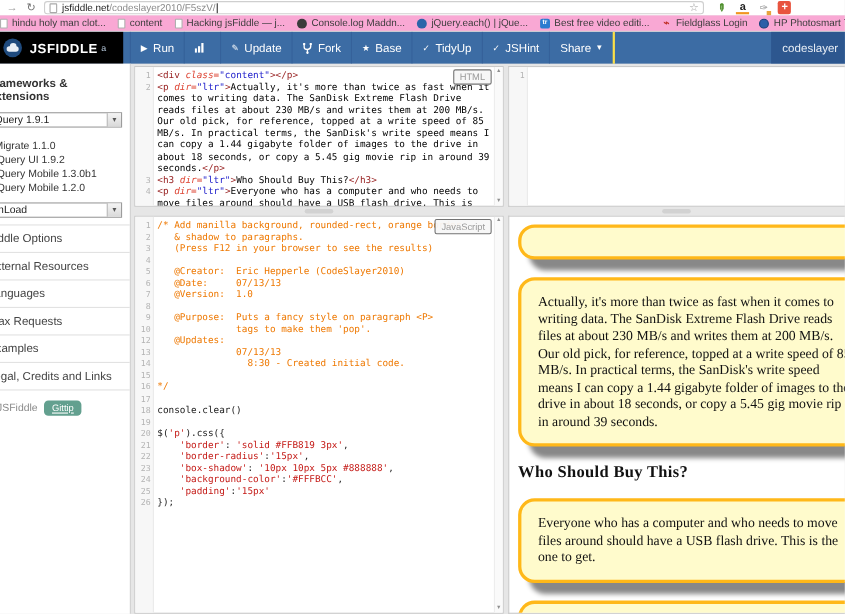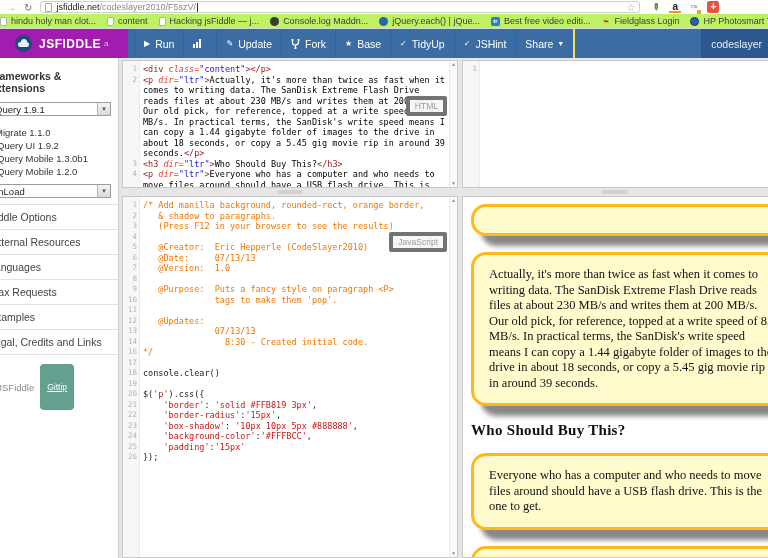--- a/index.html
+++ b/index.html
@@ -19,36 +19,36 @@
   .caret-blink { display:inline-block; width:1px; height:9px; background:#333; margin-left:1px; }
   .omni-star { margin-left:auto; color:#9f9f9f; font-size:10px; }
   .chrome-icons { display:flex; align-items:center; gap:7px; margin-left:10px; }
   .ci { width:12px; height:12px; display:flex; align-items:center; justify-content:center; font-size:9px; }
   .ci-pen { color:#4e8f2c; font-weight:bold; transform:rotate(45deg); }
   .ci-amazon { color:#222; font-weight:bold; font-size:10px; border-bottom:2px solid #f19521; line-height:9px; }
   .ci-dropper { color:#8a8a8a; position:relative; }
   .ci-dropper i { position:absolute; right:-1px; bottom:-1px; width:4px; height:4px; background:#e8a33d; }
   .ci-plus { background:#e8543f; color:#fff; border-radius:2px; font-weight:bold; font-size:10px; line-height:12px; }
 
-  .bookmarks-row { position:absolute; left:0; top:14px; width:768px; height:15px; background:#bef264;
+  .bookmarks-row { position:absolute; left:0; top:14px; width:768px; height:15px; background:#f9a8d4;
                    border-bottom:1px solid #d9d9d9; display:flex; align-items:center; overflow:hidden; }
   .bm { display:flex; align-items:center; margin-left:11px; font-size:9px; color:#3c3c3c; white-space:nowrap; flex:none; }
   .bm:first-child { margin-left:0; }
   .fav { width:9px; height:9px; margin-right:4px; flex:none; display:flex; align-items:center; justify-content:center;
          font-size:6px; color:#fff; }
   .fav-page { width:7px; height:9px; border:1px solid #b0b0b0; background:#fff; border-radius:1px; }
   .fav-console { background:#3b3b3b; border-radius:50%; }
   .fav-jquery { background:#2c64a9; border-radius:50%; color:#cfe2f5; font-weight:bold; }
   .fav-tr { background:#2b7cd0; border-radius:2px; font-weight:bold; }
   .fav-fieldglass { color:#c03028; font-size:9px; font-weight:bold; }
   .fav-hp { background:#2b5fa8; border-radius:50%; border:1px solid #163f77; }
 
   
   .navbar { position:absolute; left:0; top:29px; width:768px; height:29px; background:#3c6ca4; display:flex; align-items:stretch; }
-  .nav-logo { width:128px; background:#a21caf; display:flex; align-items:center; padding-left:15px; flex:none; }
+  .nav-logo { width:112px; background:#000000; display:flex; align-items:center; padding-left:3px; flex:none; }
   .logo-circle { width:17px; height:17px; border-radius:50%; background:#1f4a7d; position:relative; margin-right:7px; flex:none; }
   .logo-circle::after { content:""; position:absolute; left:3px; top:7px; width:11px; height:5px; background:#e9eef5; border-radius:5px; }
   .logo-circle::before { content:""; position:absolute; left:6px; top:4px; width:6px; height:6px; background:#e9eef5; border-radius:50%; }
   .logo-text { color:#fff; font-size:12px; font-weight:bold; letter-spacing:0.5px; }
   .logo-alpha { color:#b9cbde; font-size:8px; margin-left:3px; }
   .nav-buttons { display:flex; align-items:stretch; margin-left:6px; }
   .nav-btn { display:flex; align-items:center; padding:0 9px; color:#fff; font-size:10.5px;
              border-left:1px solid #35619a; cursor:pointer; }
   .nav-btn:last-child { border-right:2px solid #fde047; }
   .nav-btn .nb-ico { margin-right:5px; font-size:8px; display:flex; align-items:center; }
@@ -67,21 +67,21 @@
   .sb-select { margin:0 8px 6px 8px; height:14px; border:1px solid #9c9c9c; background:#fff; display:flex;
                align-items:center; font-size:9.5px; color:#222; padding-left:3px; position:relative; }
   .sb-select .sel-btn { position:absolute; right:0; top:0; width:13px; height:12px;
                         background:linear-gradient(#f4f4f4,#d9d9d9); border-left:1px solid #b5b5b5;
                         display:flex; align-items:center; justify-content:center; font-size:7px; color:#555; }
   .sb-libs { padding:4px 0 6px 14px; }
   .sb-lib { font-size:9.5px; color:#333; line-height:13px; cursor:pointer; }
   .sb-section { border-top:1px solid #e2e2e2; padding:6px 6px 6px 8px; font-size:10.5px; color:#444; cursor:pointer; }
   .sb-footer { border-top:1px solid #e2e2e2; padding:9px 6px 9px 8px; display:flex; align-items:center; }
   .sb-footer-text { font-size:9.5px; color:#8a8a8a; margin-right:6px; }
-  .gittip-badge { background:#63a08f; color:#fff; font-size:8.5px; padding:18px 7px; border-radius:4px;text-decoration:underline; }
+  .gittip-badge { background:#63a08f; color:#fff; font-size:8.5px; padding:2px 7px; border-radius:4px;text-decoration:underline; }
 
   
   .panel { position:absolute; background:#fff; border:1px solid #c9c9c9; overflow:hidden; }
   .panel-html { left:122px; top:2px; width:336px; height:128px; }
   .panel-js   { left:122px; top:138px; width:336px; height:362px; }
   .panel-css  { left:462px; top:2px; width:306px; height:128px; border-right:none; }
   .panel-result { left:462px; top:138px; width:306px; height:362px; border-right:none; background:#fff; }
 
   .gutter { position:absolute; left:0; top:0; bottom:0; width:17px; background:#f7f7f7; border-right:1px solid #ebebeb; }
   .code-area { position:absolute; left:0; top:0; right:8px; bottom:0; padding-top:3px;
@@ -91,21 +91,21 @@
   .lc { flex:1; white-space:pre-wrap; word-break:break-word; color:#000; padding-left:3px; padding-right:2px; }
   .tk-tag  { color:#951b1b; }
   .tk-attr { color:#dd4433;font-style:italic; }
   .tk-str  { color:#1a1aca; }
   .tk-txt  { color:#000; }
   .tk-com  { color:#ee7800; }
   .tk-jsstr{ color:#c41a16; }
   .tk-plain{ color:#1a1a1a; }
 
   .panel-label { position:absolute; top:2px; right:10px; background:rgba(247,247,247,0.95);
-                 border:4px solid #737373; color:#9a9a9a; font-size:8.5px; padding:1px 5px; border-radius:2px;margin-top:33px; }
+                 border:1px solid #737373; color:#9a9a9a; font-size:8.5px; padding:1px 5px; border-radius:2px; }
   .vscroll { position:absolute; right:0; top:0; bottom:0; width:8px; background:#fafafa; border-left:1px solid #ededed;
              display:flex; flex-direction:column; justify-content:space-between; align-items:center; }
   .vscroll .arr { color:#8f8f8f; font-size:5px; line-height:7px; }
 
   
   .h-divider { position:absolute; height:6px; background:#e6e6e6; display:flex; align-items:center; justify-content:center; }
   .h-divider .grip { width:26px; height:4px; background:#d2d2d2; border-radius:2px; }
   .hd-left  { left:122px; top:131px; width:336px; }
   .hd-right { left:462px; top:131px; width:306px; }
 
@@ -330,34 +330,34 @@
         </div>
         <div class="code-line">
           <span class="ln">9</span>
           <span class="lc"><span class="tk-com">   @Purpose:  Puts a fancy style on paragraph &lt;P&gt;</span></span>
         </div>
         <div class="code-line">
           <span class="ln">10</span>
           <span class="lc"><span class="tk-com">              tags to make them 'pop'.</span></span>
         </div>
         <div class="code-line">
-          <span class="ln">11</span>
-          <span class="lc"></span>
-        </div>
-        <div class="code-line">
           <span class="ln">12</span>
           <span class="lc"><span class="tk-com">   @Updates:</span></span>
         </div>
         <div class="code-line">
           <span class="ln">13</span>
           <span class="lc"><span class="tk-com">              07/13/13</span></span>
         </div>
         <div class="code-line">
           <span class="ln">14</span>
           <span class="lc"><span class="tk-com">                8:30 - Created initial code.</span></span>
+        </div>
+        <div class="code-line">
+          <span class="ln">15</span>
+          <span class="lc"></span>
         </div>
         <div class="code-line">
           <span class="ln">16</span>
           <span class="lc"><span class="tk-com">*/</span></span>
         </div>
         <div class="code-line">
           <span class="ln">17</span>
           <span class="lc"></span>
         </div>
         <div class="code-line">

